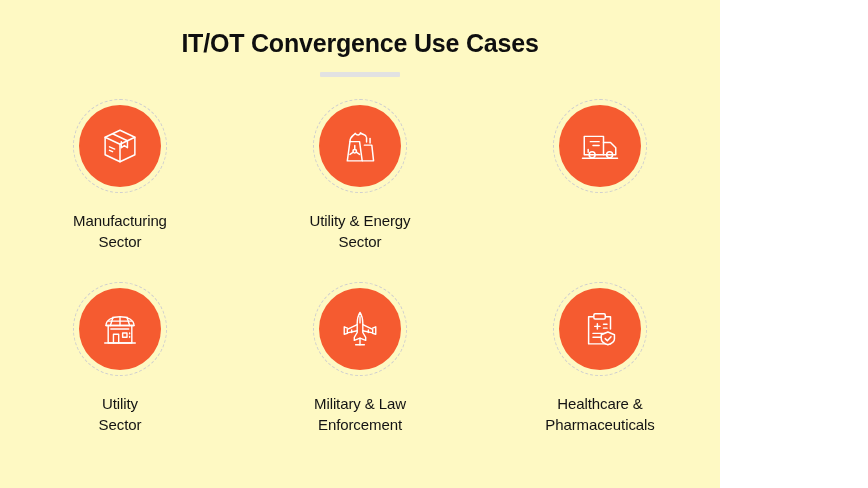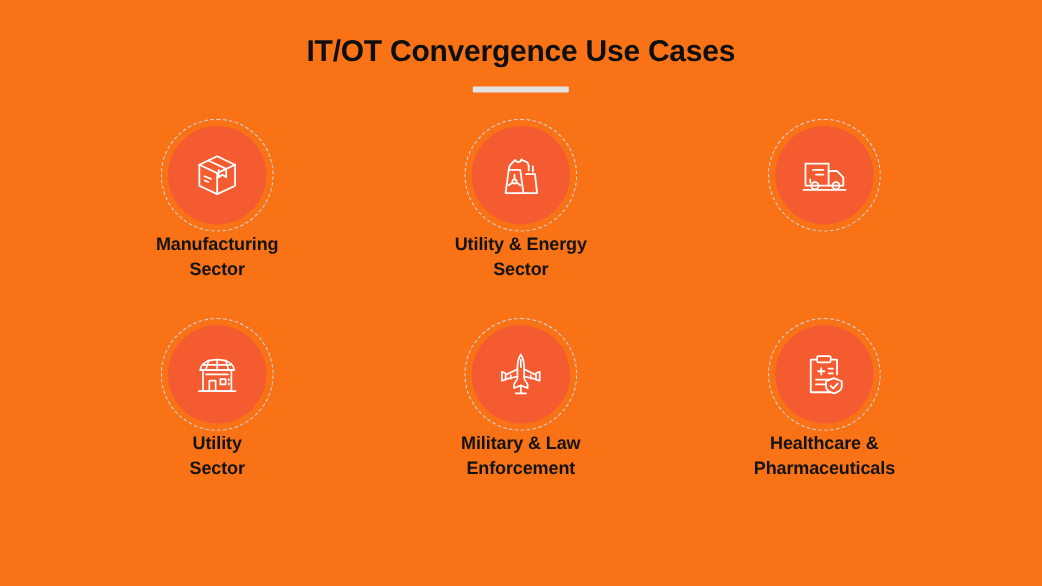--- a/index.html
+++ b/index.html
@@ -8,23 +8,23 @@
   }
   body {
     width: 868px;
     height: 488px;
     background: #ffffff;
     font-family: "Liberation Sans", sans-serif;
     overflow: hidden;
   }
   .slide {
     position: relative;
-    width: 868px;
+    width: 720px;
     height: 488px;
-    background: #f97316;
+    background: #fef9c3;
     box-sizing: border-box;
   }
   .header {
     padding-top: 26px;
     text-align: center;
   }
   .title {
     font-size: 25px;
     font-weight: bold;
     color: #0f0f0f;
@@ -72,23 +72,23 @@
     border-radius: 50%;
     background: #f55b30;
     display: flex;
     align-items: center;
     justify-content: center;
   }
   .circle svg {
     display: block;
   }
   .label {
-    margin-top: 0;
+    margin-top: 17px;
     font-size: 15px;
-    font-weight: bold;
+    font-weight: normal;
     color: #131313;
     line-height: 21px;
     text-align: center;
     white-space: pre-line;
     letter-spacing: -0.1px;
   }
 </style>
 </head>
 <body>
 

